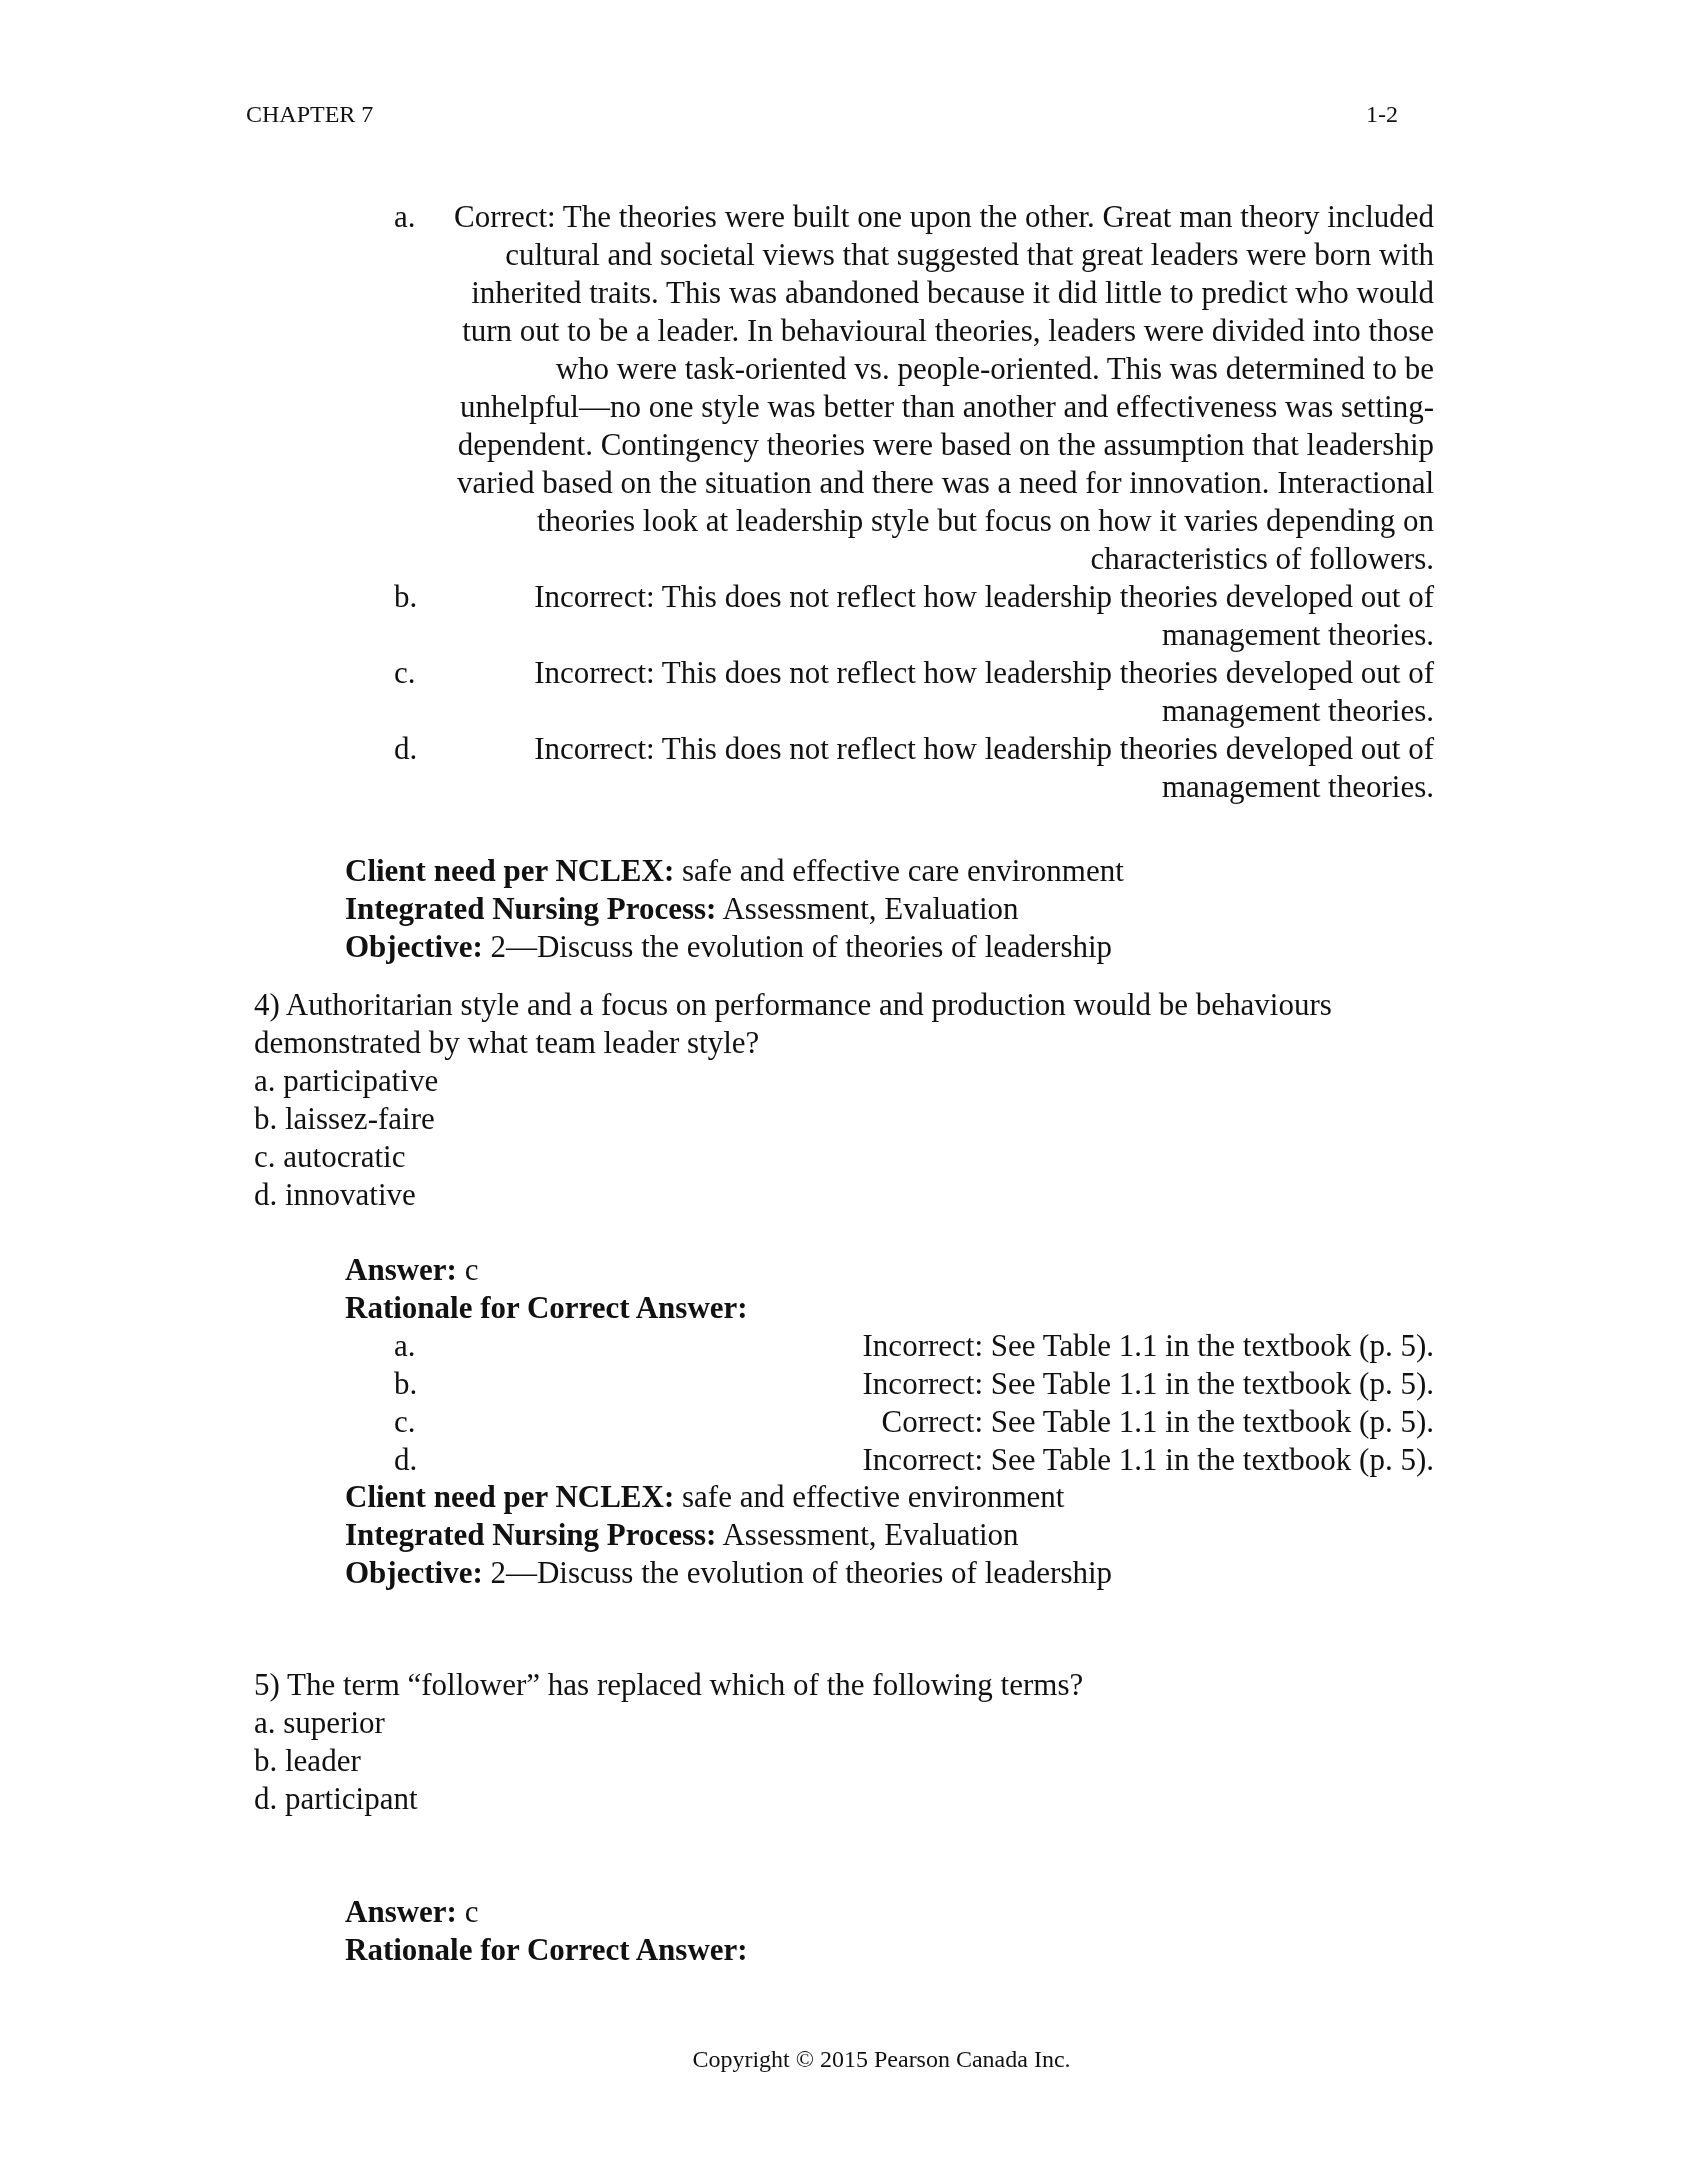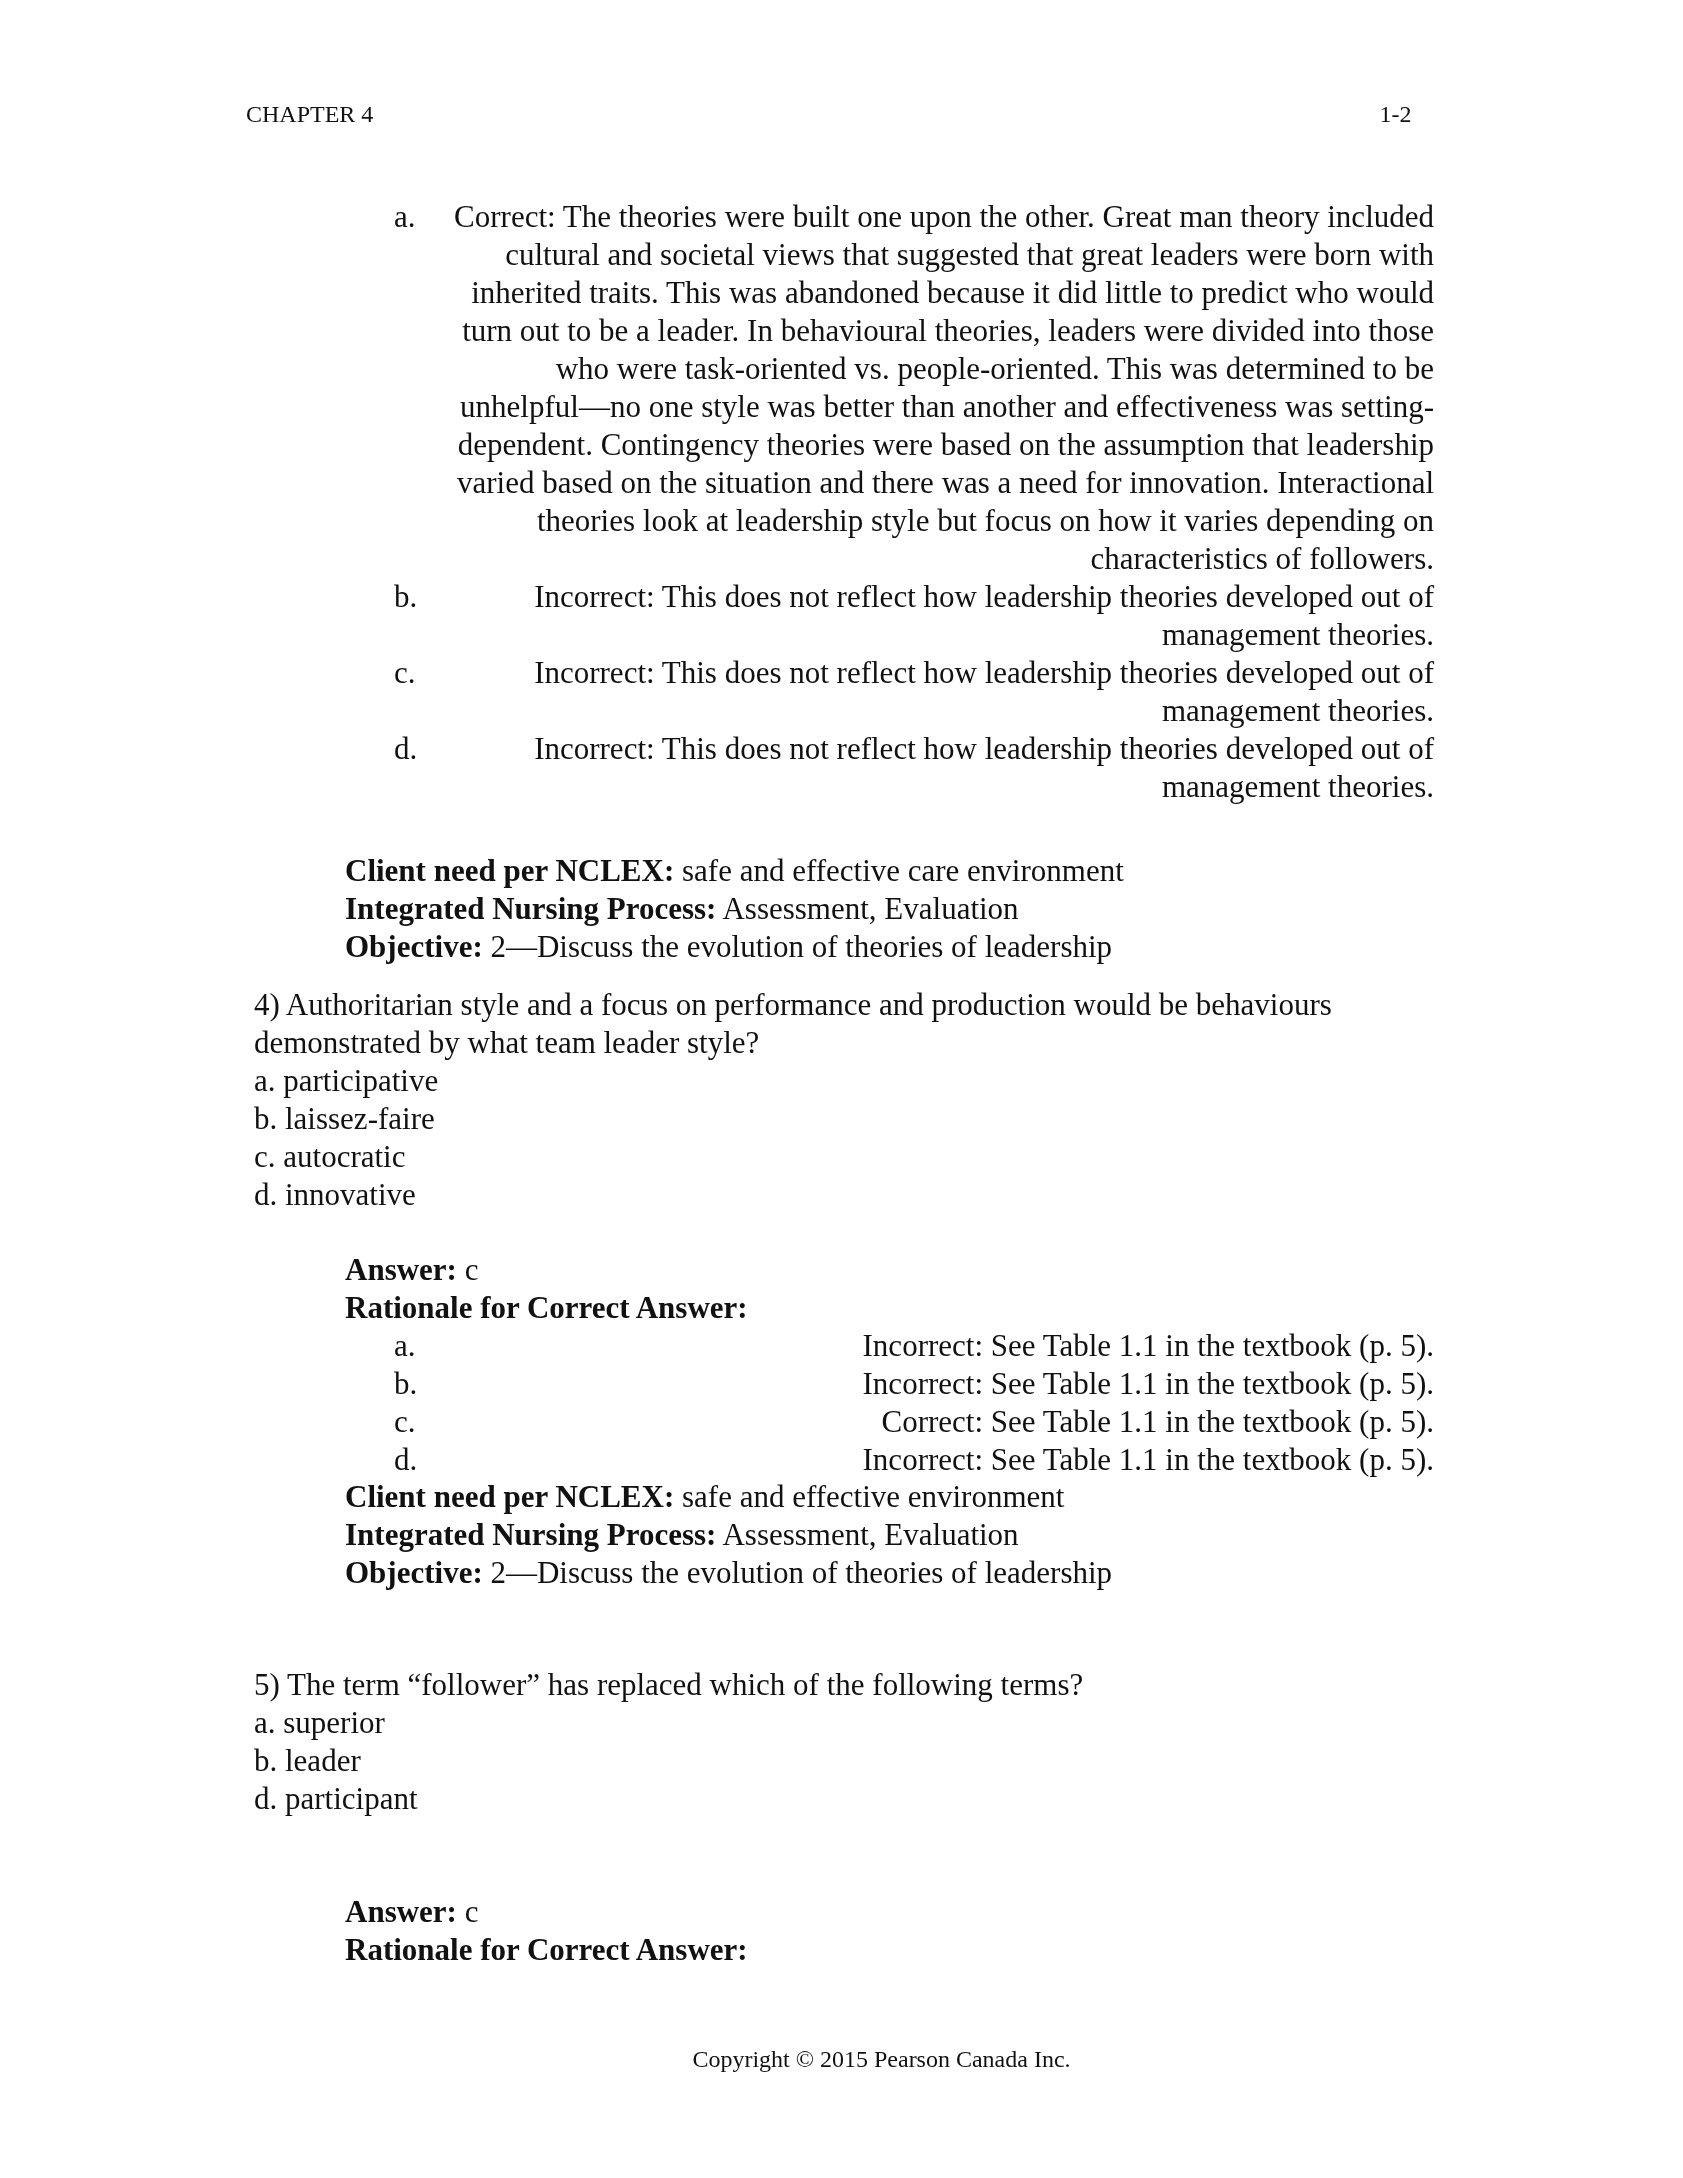--- a/index.html
+++ b/index.html
@@ -3,37 +3,37 @@
   <meta charset="utf-8">
   <style>
     html, body { margin: 0; padding: 0; background: #ffffff; }
     body {
       width: 1683px; height: 2178px; position: relative; overflow: hidden;
       font-family: "Liberation Serif", "DejaVu Serif", serif;
       color: #111111;
     }
     .page { position: absolute; left: 0; top: 0; width: 1683px; height: 2178px; }
     .header-left { position: absolute; left: 246px; top: 99px; font-size: 24px; line-height: 30px; }
-    .header-right { position: absolute; left: 1366px; width: 59px; top: 99px; font-size: 24px; line-height: 30px; text-align: center; }
+    .header-right { position: absolute; left: 1366px; width: 59px; top: 99px; font-size: 24px; line-height: 30px; text-align: left; }
     .body-text { font-size: 31px; line-height: 38px; }
     .block { position: absolute; }
     .li { display: flex; }
     .li .letter { width: 50px; flex: 0 0 50px; }
     .li .txt { flex: 1 1 auto; text-align: right; }
     .meta b { font-weight: bold; }
     .q { position: absolute; left: 254px; width: 1188px; }
     .opt { display: block; }
     .footer { position: absolute; left: 0; width: 1683px; top: 2044px; text-align: center; font-size: 24px; line-height: 30px; margin-left: 40px; }
   </style>
 </head>
 <body>
 
 <div class="page">
 
-  <div class="header-left">CHAPTER 4</div>
+  <div class="header-left">CHAPTER 7</div>
   <div class="header-right">1-2</div>
 
   <div class="block body-text" style="left:394px; top:198px; width:1040px;">
     <div class="li">
       <span class="letter">a.</span>
       <span class="txt">Correct: The theories were built one upon the other. Great man theory included cultural and societal views that suggested that great leaders were born with inherited traits. This was abandoned because it did little to predict who would turn out to be a leader. In behavioural theories, leaders were divided into those who were task-oriented vs. people-oriented. This was determined to be unhelpful—no one style was better than another and effectiveness was setting-dependent. Contingency theories were based on the assumption that leadership varied based on the situation and there was a need for innovation. Interactional theories look at leadership style but focus on how it varies depending on characteristics of followers.</span>
     </div>
     <div class="li">
       <span class="letter">b.</span>
       <span class="txt">Incorrect: This does not reflect how leadership theories developed out of management theories.</span>

